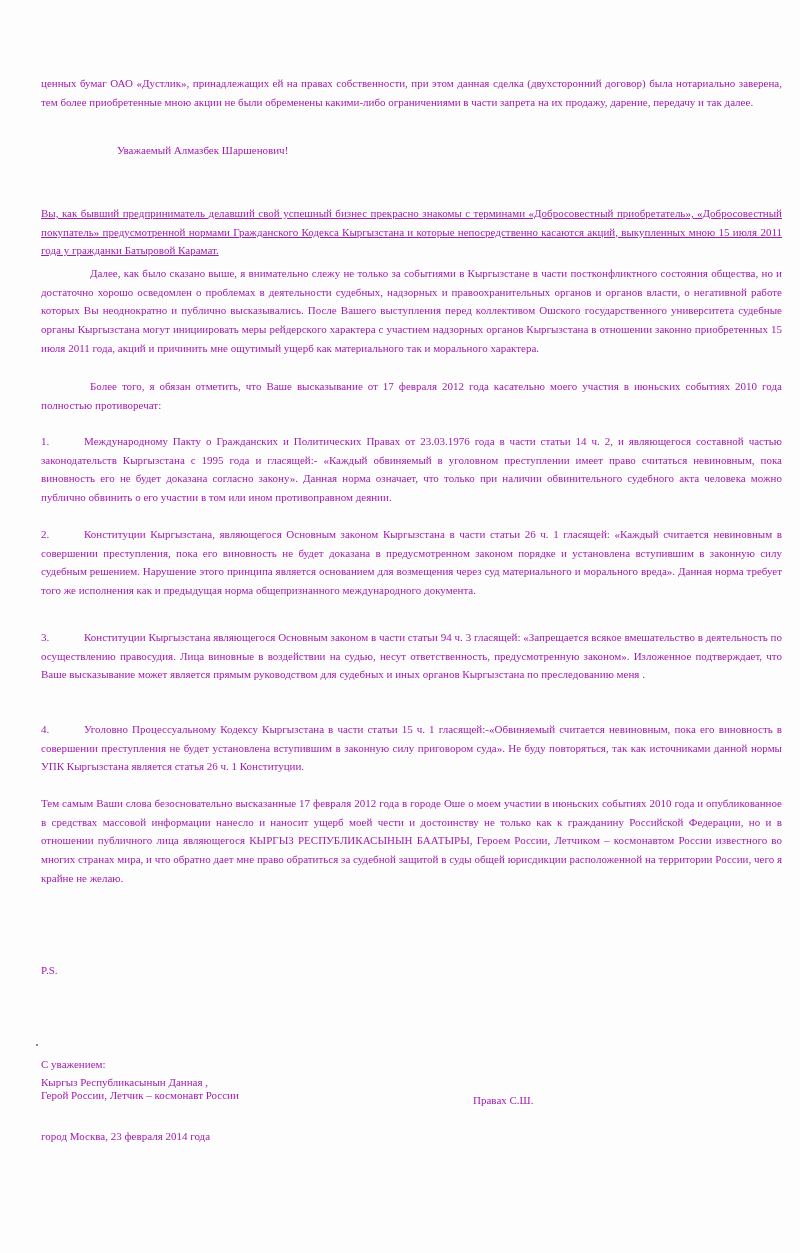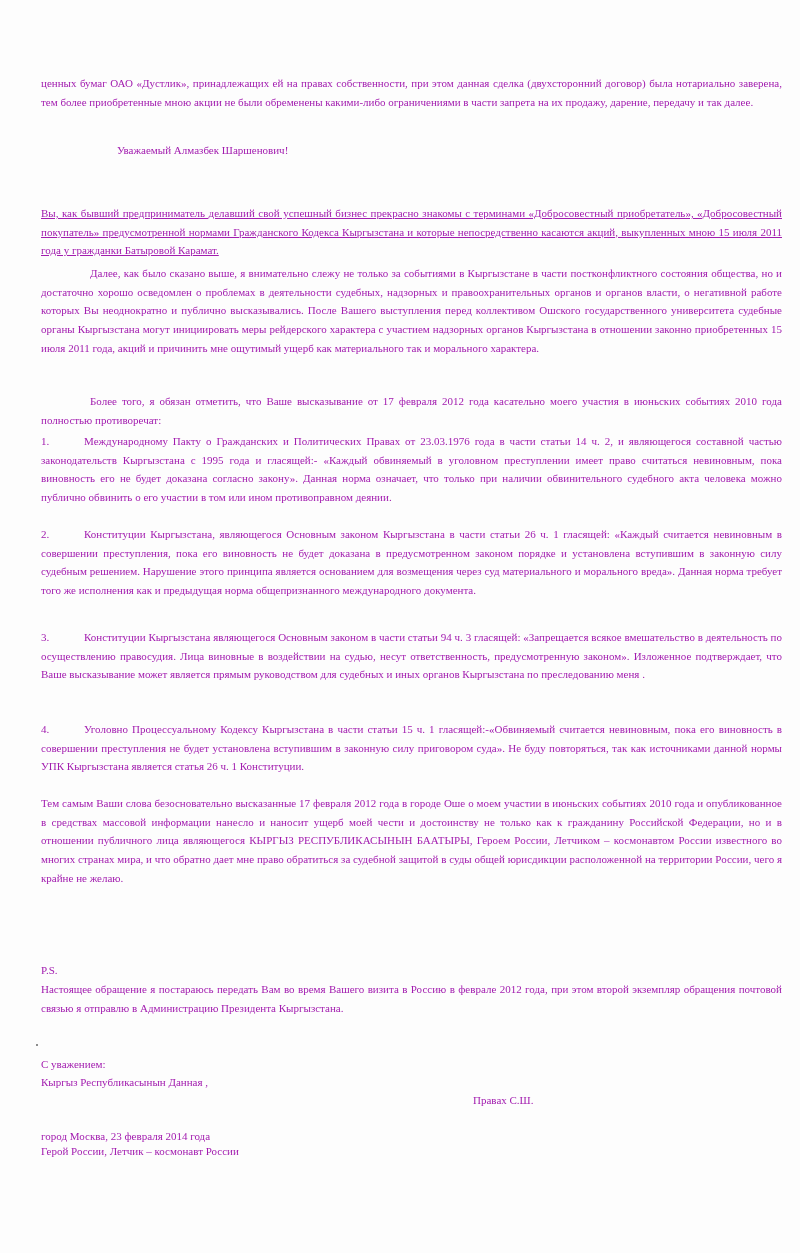--- a/index.html
+++ b/index.html
@@ -27,39 +27,38 @@
 <div class="page">
 
   <p class="block j" style="top:74px;">ценных бумаг ОАО «Дустлик», принадлежащих ей на правах собственности, при этом данная сделка (двухсторонний договор) была нотариально заверена, тем более приобретенные мною акции не были обременены какими-либо ограничениями в части запрета на их продажу, дарение, передачу и так далее.</p>
 
   <p class="salut">Уважаемый Алмазбек Шаршенович!</p>
 
   <p class="block j" style="top:204px;text-decoration:underline;">Вы, как бывший предприниматель делавший свой успешный бизнес прекрасно знакомы с терминами «Добросовестный приобретатель», «Добросовестный покупатель»   предусмотренной нормами Гражданского Кодекса Кыргызстана и которые непосредственно касаются акций, выкупленных мною 15 июля 2011 года у гражданки Батыровой Карамат.</p>
 
   <p class="block j indent" style="top:264px;">Далее, как было сказано выше, я внимательно слежу не только за событиями в Кыргызстане в части постконфликтного состояния общества, но и достаточно хорошо осведомлен о проблемах в деятельности судебных, надзорных и правоохранительных органов и органов власти, о негативной работе которых Вы неоднократно и публично высказывались. После Вашего выступления перед коллективом Ошского государственного университета  судебные органы Кыргызстана  могут инициировать меры рейдерского характера с участием  надзорных органов Кыргызстана в отношении  законно приобретенных 15 июля 2011 года, акций и причинить мне ощутимый ущерб как материального так и морального характера.</p>
 
-  <p class="block j indent" style="top:392px;">Более того, я обязан отметить, что Ваше высказывание от 17 февраля 2012 года касательно моего участия в июньских событиях 2010 года полностью противоречат:</p>
+  <p class="block j indent" style="top:377px;">Более того, я обязан отметить, что Ваше высказывание от 17 февраля 2012 года касательно моего участия в июньских событиях 2010 года полностью противоречат:</p>
 
   <p class="block j" style="top:432px;"><span class="num">1.</span><span>Международному Пакту о Гражданских и Политических Правах от 23.03.1976 года в части статьи 14 ч. 2, и являющегося составной частью законодательств Кыргызстана с 1995 года и гласящей:- «Каждый обвиняемый в уголовном преступлении имеет право считаться невиновным, пока виновность его не будет доказана согласно закону». Данная норма означает, что только при наличии обвинительного судебного акта человека можно публично обвинить о его участии в том или ином противоправном деянии.</span></p>
 
   <p class="block j" style="top:525px;"><span class="num">2.</span><span>Конституции Кыргызстана, являющегося Основным законом Кыргызстана в части статьи 26 ч. 1 гласящей: «Каждый считается невиновным в совершении преступления, пока его виновность  не будет доказана в предусмотренном законом порядке и установлена вступившим в законную силу судебным решением. Нарушение этого принципа является основанием для возмещения через суд материального и морального вреда». Данная норма требует того же исполнения как и предыдущая норма общепризнанного международного документа.</span></p>
 
   <p class="block j" style="top:628px;"><span class="num">3.</span><span>Конституции Кыргызстана являющегося Основным законом в части статьи 94 ч. 3 гласящей: «Запрещается всякое вмешательство в деятельность по осуществлению правосудия. Лица виновные в воздействии на судью, несут ответственность, предусмотренную законом». Изложенное подтверждает, что Ваше высказывание может является прямым руководством для судебных и иных органов Кыргызстана по преследованию меня .</span></p>
 
   <p class="block j" style="top:720px;"><span class="num">4.</span><span>Уголовно Процессуальному Кодексу Кыргызстана в части статьи 15 ч. 1 гласящей:-«Обвиняемый считается невиновным, пока его виновность в совершении преступления не будет установлена вступившим в законную силу приговором суда». Не буду повторяться, так как источниками данной нормы УПК Кыргызстана является статья 26 ч. 1 Конституции.</span></p>
 
   <p class="block j" style="top:794px;">Тем самым Ваши слова безосновательно высказанные 17 февраля 2012 года в городе Оше о моем участии в июньских событиях 2010 года и опубликованное в средствах массовой информации нанесло и наносит ущерб моей чести и достоинству не только как к гражданину Российской Федерации, но и в отношении публичного лица являющегося КЫРГЫЗ РЕСПУБЛИКАСЫНЫН БААТЫРЫ, Героем России, Летчиком – космонавтом России известного во многих странах мира, и что обратно дает мне право обратиться за судебной защитой в суды общей юрисдикции расположенной на территории России, чего я крайне не желаю.</p>
 
 
   <p class="sig" style="top:961px;">P.S.</p>
 
-  <p class="block j" style="top:980px;">Настоящее обращение я постараюсь передать Вам во время Вашего визита в Россию в феврале 2012 года, при этом второй экземпляр обращения почтовой связью я отправлю в Администрацию Президента Кыргызстана.</p>
 
   <div class="dot" style="left:36px; top:1044px;"></div>
 
   <p class="sig" style="top:1055px;">С уважением:</p>
   <p class="sig" style="top:1073px;">Кыргыз Республикасынын Данная ,</p>
-  <p class="sig" style="top:1142px;">Герой России, Летчик – космонавт России</p>
+  <p class="sig" style="top:1086px;">Герой России, Летчик – космонавт России</p>
   <p class="signame" style="top:1091px;">Правах С.Ш.</p>
 
   <p class="sig" style="top:1127px;">город Москва, 23 февраля 2014 года</p>
 
 </div>
 
 </body></html>

